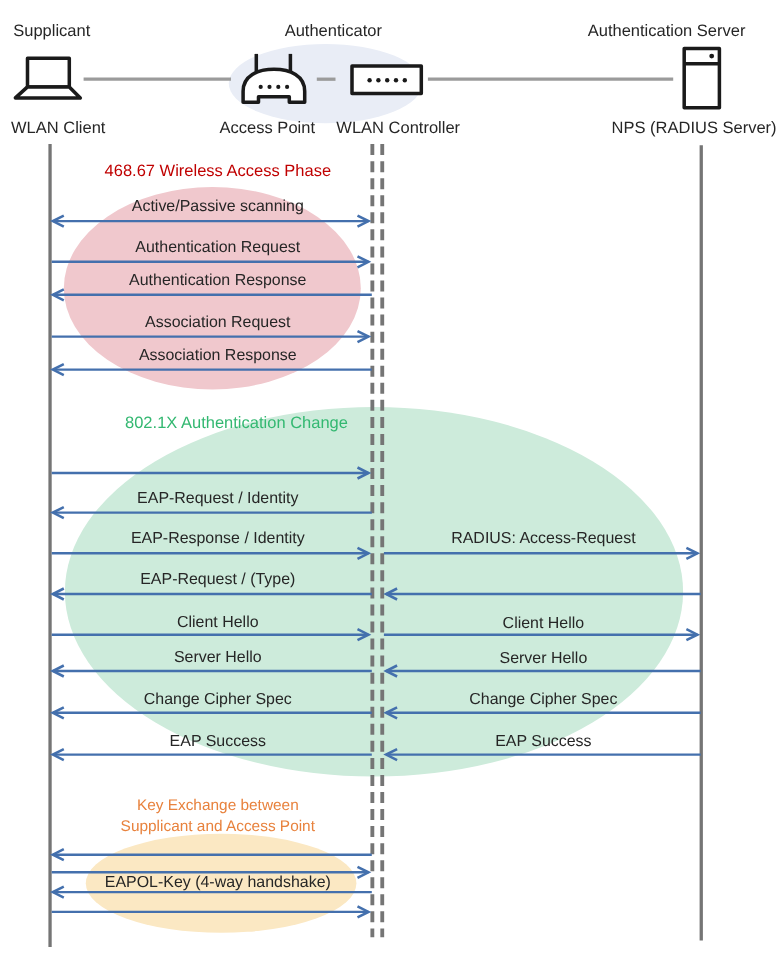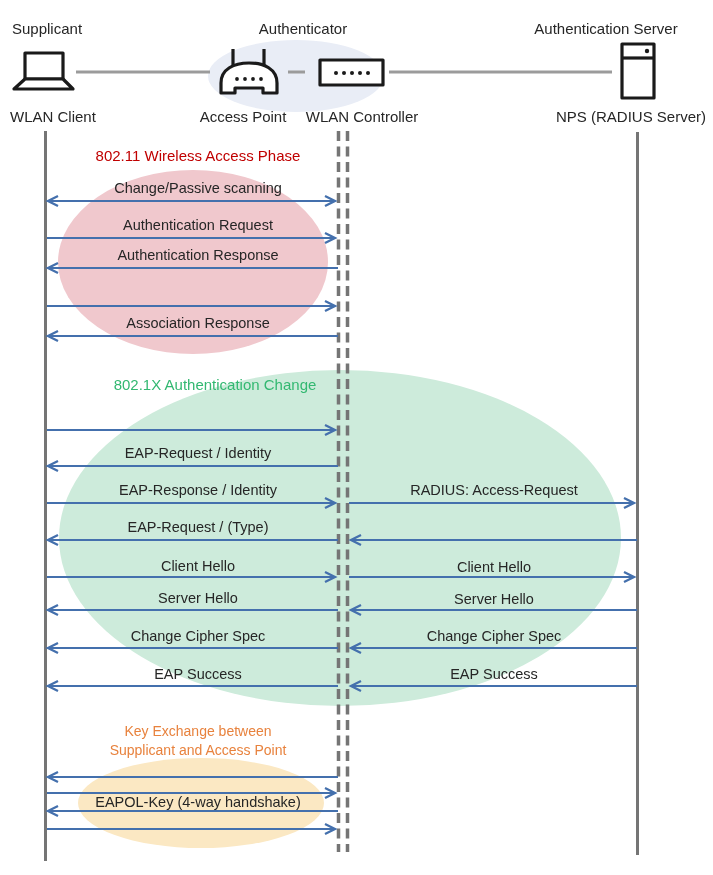--- a/index.html
+++ b/index.html
@@ -114,24 +114,25 @@
 
   <div class="lbl role-lbl" style="top:19px;left:12px;text-align:left;width:180px">Supplicant</div>
   <div class="lbl role-lbl" style="top:19px;left:203px;width:200px">Authenticator</div>
   <div class="lbl role-lbl" style="top:19px;left:506px;text-align:center;width:200px">Authentication Server</div>
 
   <div class="lbl dev-lbl" style="top:107px;left:10px;text-align:left;width:160px">WLAN Client</div>
   <div class="lbl dev-lbl" style="top:107px;left:193px;width:100px">Access Point</div>
   <div class="lbl dev-lbl" style="top:107px;left:292px;width:140px">WLAN Controller</div>
   <div class="lbl dev-lbl" style="top:107px;left:506px;text-align:right;width:200px">NPS (RADIUS Server)</div>
 
-  <div class="lbl lane-l p1-title" style="top:146px">802.11 Wireless Access Phase</div>
-  <div class="lbl lane-l" style="top:178px">Change/Passive scanning</div>
+  <div class="lbl lane-l p1-title" style="top:146px">468.67 Wireless Access Phase</div>
+  <div class="lbl lane-l" style="top:178px">Active/Passive scanning</div>
   <div class="lbl lane-l" style="top:215px">Authentication Request</div>
   <div class="lbl lane-l" style="top:245px">Authentication Response</div>
+  <div class="lbl lane-l" style="top:283px">Association Request</div>
   <div class="lbl lane-l" style="top:313px">Association Response</div>
 
   <div class="lbl p2-title" style="top:375px;left:65px;width:300px">802.1X Authentication Change</div>
   <div class="lbl lane-l" style="top:443px">EAP-Request / Identity</div>
   <div class="lbl lane-l" style="top:480px">EAP-Response / Identity</div>
   <div class="lbl lane-l" style="top:517px">EAP-Request / (Type)</div>
   <div class="lbl lane-l" style="top:556px">Client Hello</div>
   <div class="lbl lane-l" style="top:588px">Server Hello</div>
   <div class="lbl lane-l" style="top:626px">Change Cipher Spec</div>
   <div class="lbl lane-l" style="top:664px">EAP Success</div>

